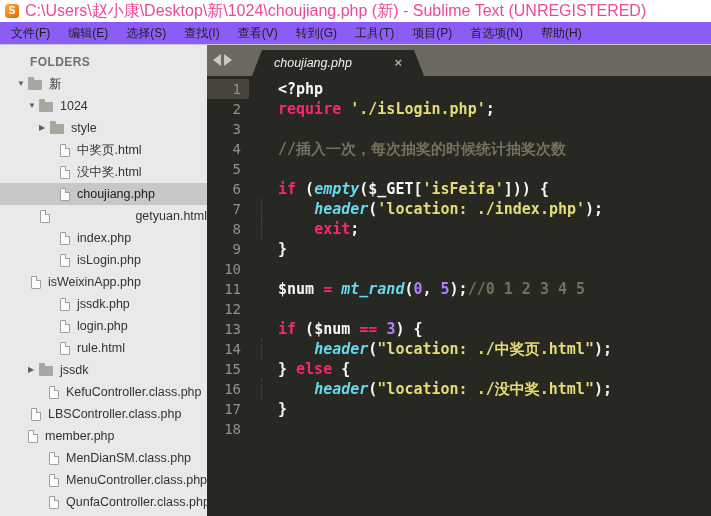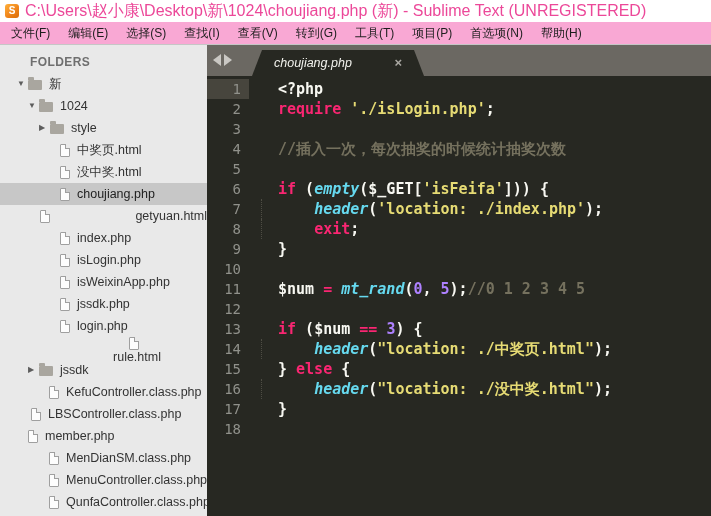--- a/index.html
+++ b/index.html
@@ -16,21 +16,21 @@
   
   .titlebar{height:22px;background:#ffffff;display:flex;align-items:center;
     padding-left:5px;gap:6px;}
   .app-icon{width:14px;height:14px;border-radius:3px;flex:none;
     background:linear-gradient(140deg,#ffb03a 0%,var(--c-orange) 55%,#d96c0a 100%);
     color:#fff;font-size:10px;font-weight:bold;display:flex;
     align-items:center;justify-content:center;line-height:1;}
   .title-text{font-size:16px;color:#ec4899;white-space:nowrap;}
 
   
-  .menubar{height:23px;background:#f9a8d4;display:flex;align-items:center;
+  .menubar{height:23px;background:#8b5cf6;display:flex;align-items:center;
     padding-left:2px;border-bottom:1px solid #c6c6c6;}
   .menu-item{font-size:12px;color:#1e1e1e;padding:3px 9px;cursor:default;}
 
   
   .main{display:flex;height:471px;}
 
   
   .sidebar{width:207px;flex:none;background:var(--bg-sidebar);overflow:hidden;}
   .folders-header{font-size:12px;font-weight:bold;color:#6f6f6f;
     letter-spacing:.4px;padding:10px 0 4px 30px;}
@@ -137,33 +137,33 @@
           <span class="tree-label">getyuan.html</span>
         </div>
         <div class="tree-item" style="padding-left: 60px;">
           <span class="icon-file"></span>
           <span class="tree-label">index.php</span>
         </div>
         <div class="tree-item" style="padding-left: 60px;">
           <span class="icon-file"></span>
           <span class="tree-label">isLogin.php</span>
         </div>
-        <div class="tree-item" style="padding-left: 60px;">
+        <div class="tree-item" style="padding-left: 31px;">
           <span class="icon-file"></span>
           <span class="tree-label">isWeixinApp.php</span>
         </div>
         <div class="tree-item" style="padding-left: 60px;">
           <span class="icon-file"></span>
           <span class="tree-label">jssdk.php</span>
         </div>
         <div class="tree-item" style="padding-left: 60px;">
           <span class="icon-file"></span>
           <span class="tree-label">login.php</span>
         </div>
-        <div class="tree-item" style="padding-left: 60px; flex-direction: column;">
+        <div class="tree-item" style="padding-left: 60px;">
           <span class="icon-file"></span>
           <span class="tree-label">rule.html</span>
         </div>
         <div class="tree-item" style="padding-left: 28px;">
           <span class="tw">▶</span>
           <span class="icon-folder"></span>
           <span class="tree-label">jssdk</span>
         </div>
         <div class="tree-item" style="padding-left: 49px;">
           <span class="icon-file"></span>

